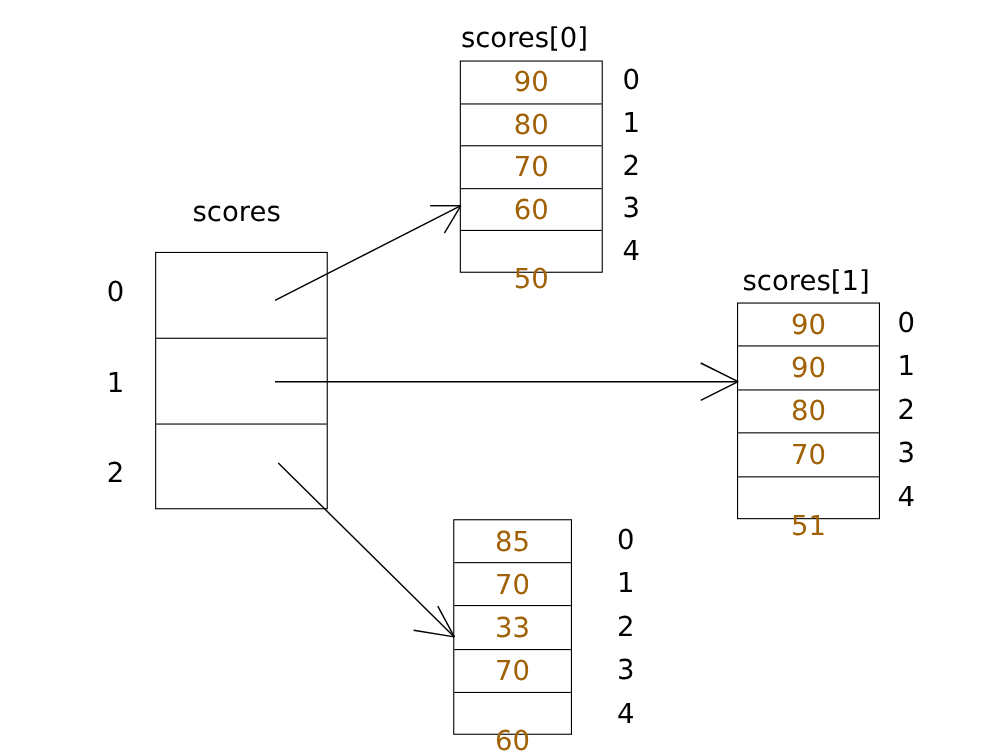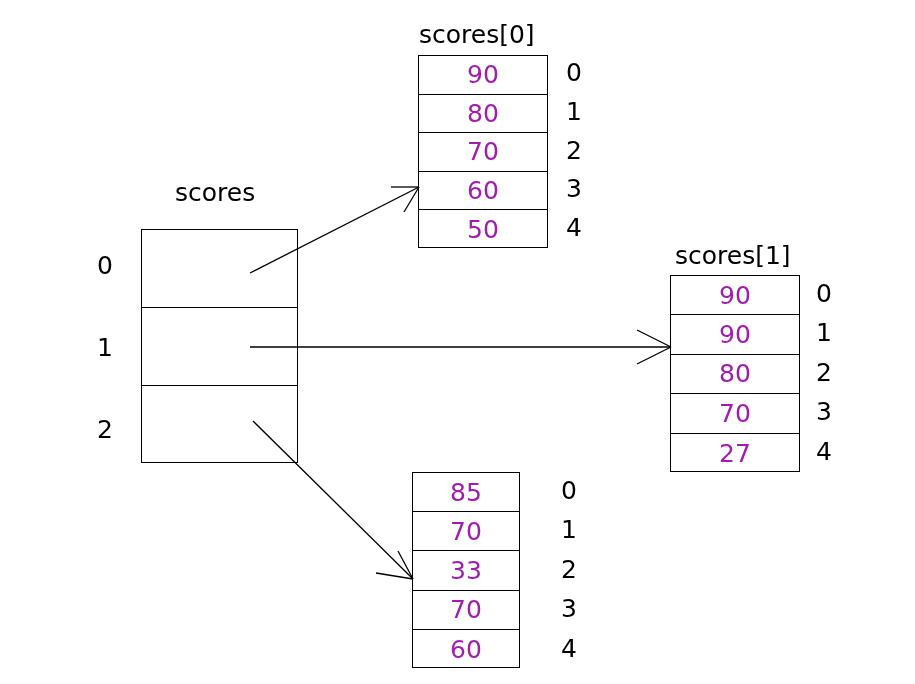--- a/index.html
+++ b/index.html
@@ -28,23 +28,23 @@
     box-sizing:border-box;
     background:transparent;
   }
   .cell{
     box-sizing:border-box;
     border-bottom:1px solid #000000;
     display:flex;
     align-items:center;
     justify-content:center;
     font-size:25px;
-    color:#a21caf;
+    color:#a16207;
   }
-  .cell.last{border-bottom:none;}
+  .cell.last{border-bottom:none;margin-top:24px;}
 
   .idx{
     position:absolute;
     font-size:25px;
     line-height:1;
     color:#000;
     white-space:nowrap;
   }
 
   
@@ -117,21 +117,21 @@
   <div class="idx" style="left:566px;top:176px;">3</div>
   <div class="idx" style="left:566px;top:215px;">4</div>
 
   <div class="caption" style="left:675px;top:243px;">scores[1]</div>
 
   <div class="arr" id="box1">
     <div class="cell">90</div>
     <div class="cell">90</div>
     <div class="cell">80</div>
     <div class="cell">70</div>
-    <div class="cell last">27</div>
+    <div class="cell last">51</div>
   </div>
 
   <div class="idx" style="left:816px;top:281px;">0</div>
   <div class="idx" style="left:816px;top:320px;">1</div>
   <div class="idx" style="left:816px;top:360px;">2</div>
   <div class="idx" style="left:816px;top:399px;">3</div>
   <div class="idx" style="left:816px;top:439px;">4</div>
 
 
   <div class="arr" id="box2">

